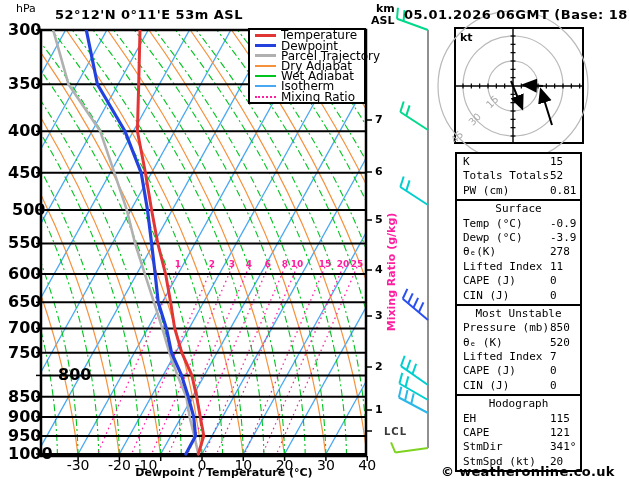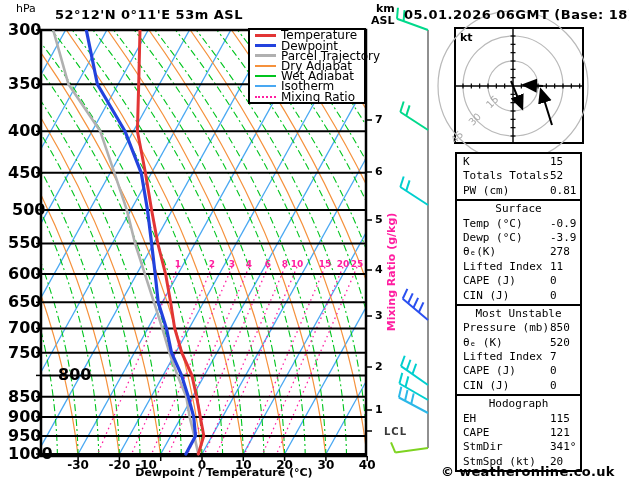--- a/index.html
+++ b/index.html
@@ -4,21 +4,21 @@
 <style>
   html,body{margin:0;padding:0;background:#fff;}
   #page{position:relative;width:629px;height:486px;background:#fff;overflow:hidden;
         font-family:"DejaVu Sans",sans-serif;color:#000;}
   .abs{position:absolute;}
   .b{font-weight:bold;}
   #chart-svg{position:absolute;left:0;top:0;}
   .ttl{font-size:13px;font-weight:bold;letter-spacing:0.5px;white-space:nowrap;}
   .unit{font-size:11px;line-height:11px;white-space:nowrap;}
   .ptick{font-size:16px;font-weight:bold;width:28px;text-align:right;line-height:12px;}
-  .ttick{font-size:12px;font-weight:bold;width:32px;text-align:center;line-height:12px;}
+  .ttick{font-size:14px;font-weight:normal;width:32px;text-align:center;line-height:12px;}
   .ktick{font-size:11px;font-weight:bold;line-height:12px;}
   .mixv{font-size:9px;font-weight:bold;color:#ff1ea0;width:18px;text-align:center;line-height:10px;}
   .xlab{font-size:11px;font-weight:bold;white-space:nowrap;transform:translateX(-50%);}
   .mixlab{font-size:11px;font-weight:bold;color:#ff1ea0;white-space:nowrap;
           transform:translate(-50%,-50%) rotate(-90deg);}
   .lcl{font-size:10px;font-weight:bold;color:#3a3a3a;letter-spacing:1px;}
   #legend{left:248px;top:28px;width:118px;height:76px;background:#fff;border:2px solid #000;
           box-sizing:border-box;display:flex;flex-direction:column;justify-content:center;}
   .lrow{display:flex;align-items:center;height:10.2px;padding-left:5px;gap:5px;}
   .lswatch{width:21px;flex:0 0 21px;}

